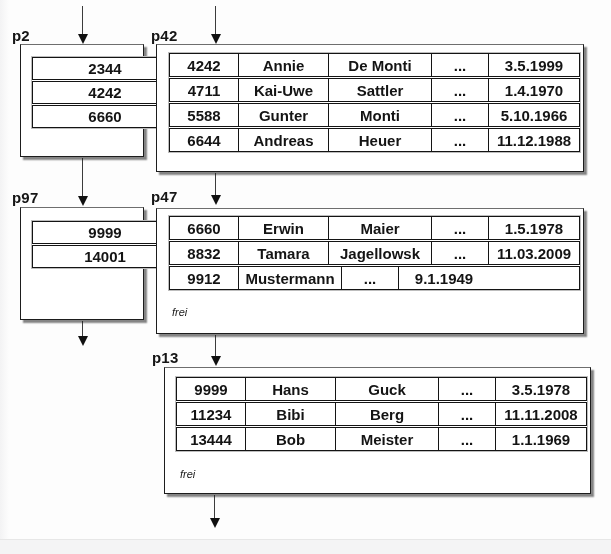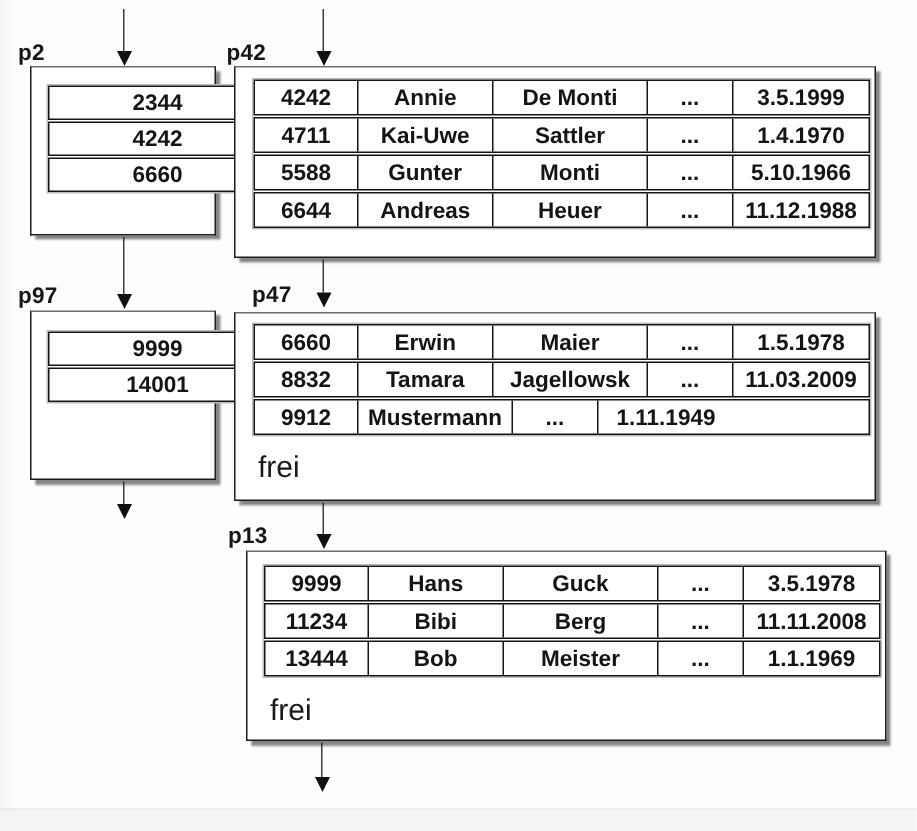--- a/index.html
+++ b/index.html
@@ -47,21 +47,21 @@
   }
   .tcell + .tcell{border-left:1.5px solid #141414;}
   .small .tcell{height:21px;margin-left:40px;}
 
   
   .c-id{width:68px}.c-first{width:89px}.c-last{width:102px}.c-dots{width:56px}.c-date{width:90px}
   
   .c-ikey{width:64px}.c-iptr{width:34px}
 
   .frei{
-    position:absolute;font-size:20px;font-weight:500;
+    position:absolute;font-size:11px;font-style:italic;font-weight:500;
     color:#1a1a1a;line-height:16px;
   }
 
   
   .arrow{position:absolute;width:11px;display:flex;flex-direction:column;align-items:center;}
   .arrow .stem{display:block;width:1.8px;background:#3c3c3c;}
   .arrow .head{
     display:block;width:0;height:0;
     border-left:5px solid transparent;border-right:5px solid transparent;
     border-top:10px solid #101010;
@@ -163,42 +163,42 @@
           <div class="tcell c-ikey">9999</div>
           <div class="tcell c-iptr">13</div>
         </div>
         <div class="trow">
           <div class="tcell c-ikey">14001</div>
           <div class="tcell c-iptr">43</div>
         </div>
       </div>
   </div>
 
-  <div class="nlabel" style="left:168px;top:189px">p47</div>
+  <div class="nlabel" style="left:151px;top:189px">p47</div>
   <div class="pagebox" style="left:156px;top:208px;width:428px;height:126px">
     <div class="tbl" style="left:12px;top:7px">
         <div class="trow">
           <div class="tcell c-id">6660</div>
           <div class="tcell c-first">Erwin</div>
           <div class="tcell c-last">Maier</div>
           <div class="tcell c-dots">...</div>
           <div class="tcell c-date">1.5.1978</div>
         </div>
         <div class="trow">
           <div class="tcell c-id">8832</div>
           <div class="tcell c-first">Tamara</div>
           <div class="tcell c-last">Jagellowsk</div>
           <div class="tcell c-dots">...</div>
           <div class="tcell c-date">11.03.2009</div>
         </div>
         <div class="trow">
           <div class="tcell c-id">9912</div>
           <div class="tcell c-last">Mustermann</div>
           <div class="tcell c-dots">...</div>
-          <div class="tcell c-date">1.11.1949</div>
+          <div class="tcell c-date">9.1.1949</div>
         </div>
       </div>
     <div class="frei" style="left:15px;top:95px">frei</div>
   </div>
 
   <div class="nlabel" style="left:152px;top:350px">p13</div>
   <div class="pagebox" style="left:164px;top:367px;width:427px;height:127px">
     <div class="tbl" style="left:11px;top:9px">
         <div class="trow">
           <div class="tcell c-id">9999</div>

